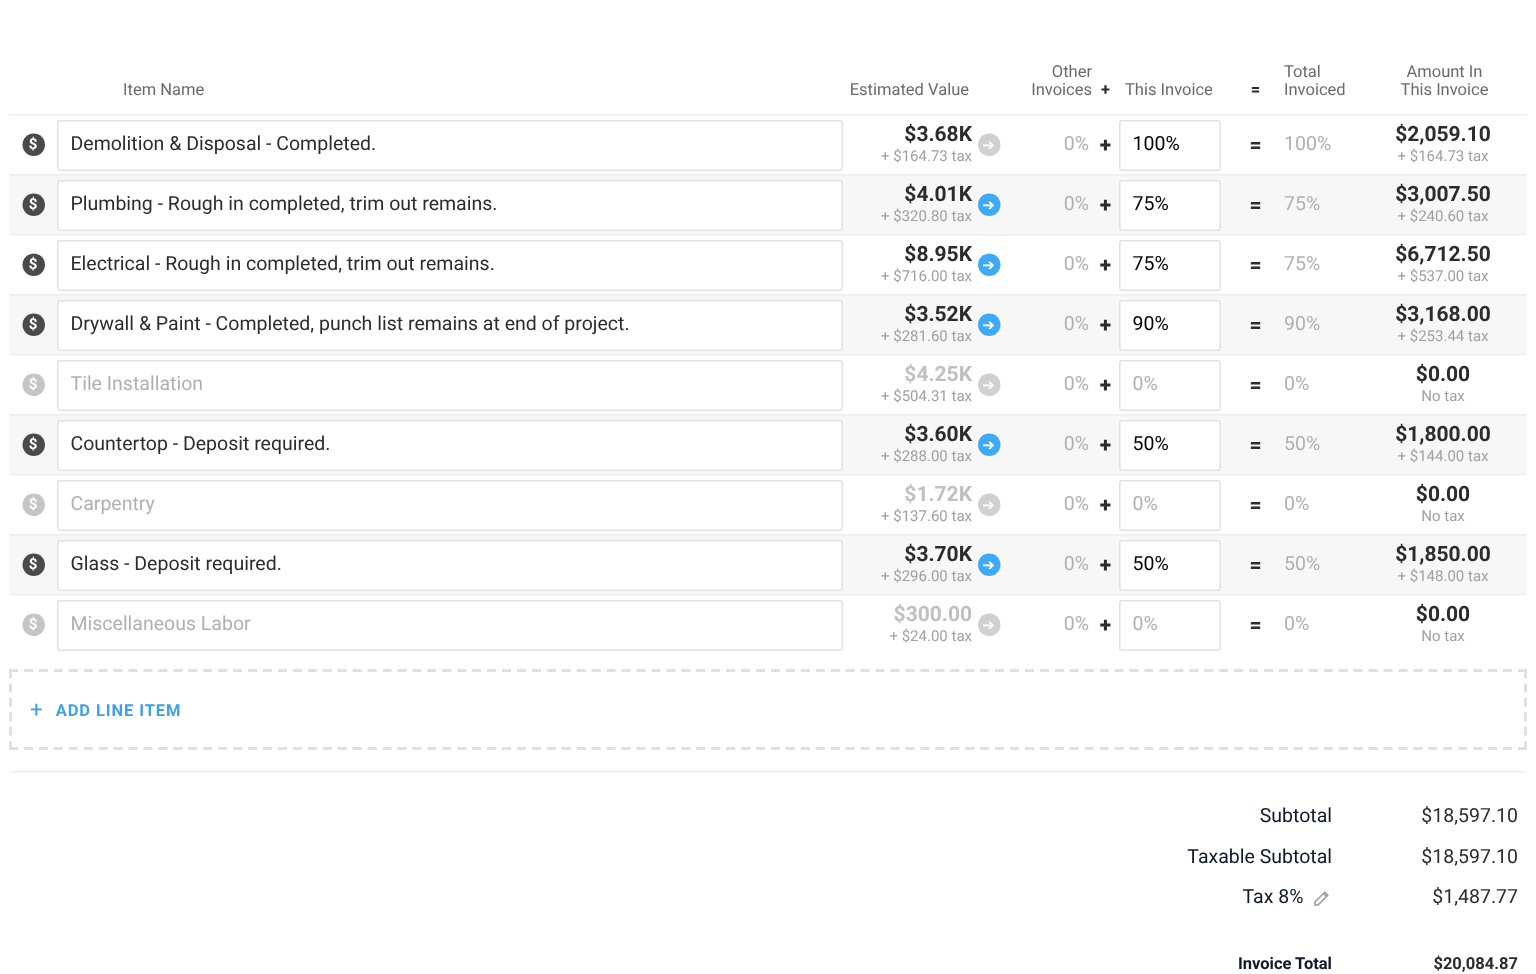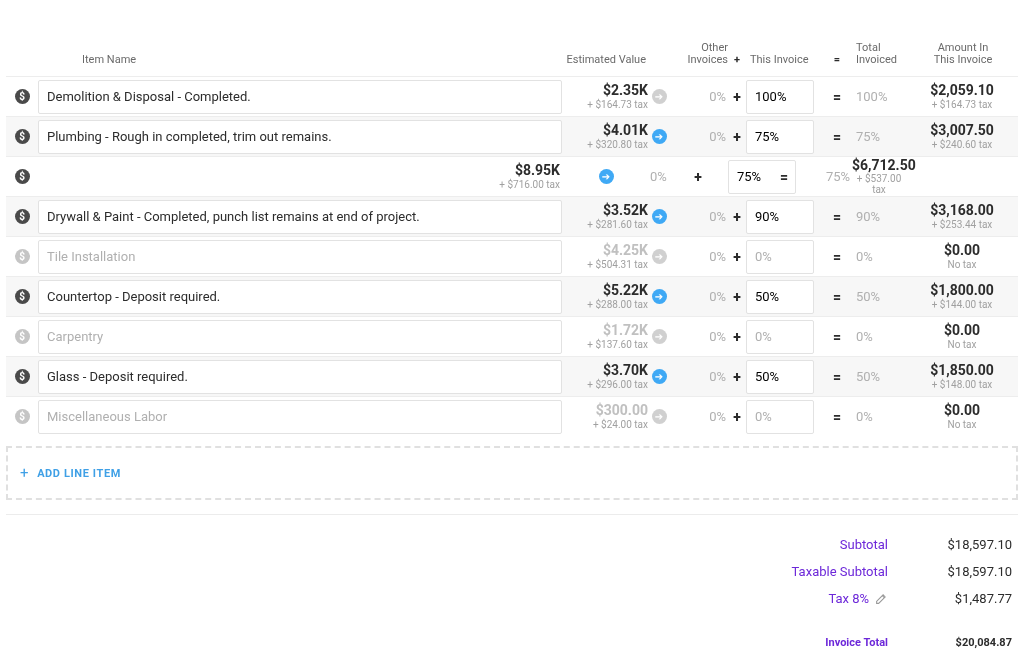--- a/index.html
+++ b/index.html
@@ -104,21 +104,21 @@
 
 hr.sep { border: none; border-top: 1px solid #ececec; margin: 14px 0 16px 0; }
 
 
 .totals { padding-right: 6px; }
 .tot-row {
   display: flex; justify-content: flex-end; align-items: center;
   gap: 40px; padding: 6px 0;
   font-size: 13px;
 }
-.tot-row .lbl { color: #6d28d9; text-align: right; min-width: 160px; display: flex; justify-content: flex-end; align-items: center; gap: 6px; }
+.tot-row .lbl { color: #0f172a; text-align: right; min-width: 160px; display: flex; justify-content: flex-end; align-items: center; gap: 6px; }
 .tot-row .val { min-width: 84px; text-align: right; }
 .tot-row.bold .lbl, .tot-row.bold .val { font-weight: 700; font-size: 11px; }
 .pencil {
   width: 13px; height: 13px; display: inline-block; position: relative;
 }
 .pencil svg { width: 13px; height: 13px; }
 .spacer { height: 18px; }
 </style>
 </head>
 <body>
@@ -143,21 +143,21 @@
 
   <div class="rows" id="rows">
       <div class="row">
     <div class="iconcell">
           <span class="dollar-badge">$</span>
         </div>
     <div class="namecell">
           <span>Demolition &amp; Disposal - Completed.</span>
         </div>
     <div class="estcell">
-      <div class="est-main">$2.35K</div>
+      <div class="est-main">$3.68K</div>
       <div class="est-tax">+ $164.73 tax</div>
     </div>
     <div class="arrowcell">
       <span class="arrow-circ grey">➔</span>
     </div>
     <div class="othercell">0%</div>
     <div class="pluscell">+</div>
     <div class="thiscell"><input value="100%" style=""></div>
     <div class="eqcell">=</div>
     <div class="totcell">100%</div>
@@ -187,20 +187,23 @@
     <div class="totcell">75%</div>
     <div class="amtcell">
       <div class="amt-main">$3,007.50</div>
       <div class="amt-tax">+ $240.60 tax</div>
     </div>
   </div>
       <div class="row">
     <div class="iconcell">
           <span class="dollar-badge">$</span>
         </div>
+    <div class="namecell">
+          <span>Electrical - Rough in completed, trim out remains.</span>
+        </div>
     <div class="estcell">
       <div class="est-main">$8.95K</div>
       <div class="est-tax">+ $716.00 tax</div>
     </div>
     <div class="arrowcell">
       <span class="arrow-circ blue">➔</span>
     </div>
     <div class="othercell">0%</div>
     <div class="pluscell">+</div>
     <div class="thiscell"><input value="75%" style=""></div>
@@ -260,21 +263,21 @@
     </div>
   </div>
       <div class="row">
     <div class="iconcell">
           <span class="dollar-badge">$</span>
         </div>
     <div class="namecell">
           <span>Countertop - Deposit required.</span>
         </div>
     <div class="estcell">
-      <div class="est-main">$5.22K</div>
+      <div class="est-main">$3.60K</div>
       <div class="est-tax">+ $288.00 tax</div>
     </div>
     <div class="arrowcell">
       <span class="arrow-circ blue">➔</span>
     </div>
     <div class="othercell">0%</div>
     <div class="pluscell">+</div>
     <div class="thiscell"><input value="50%" style=""></div>
     <div class="eqcell">=</div>
     <div class="totcell">50%</div>

